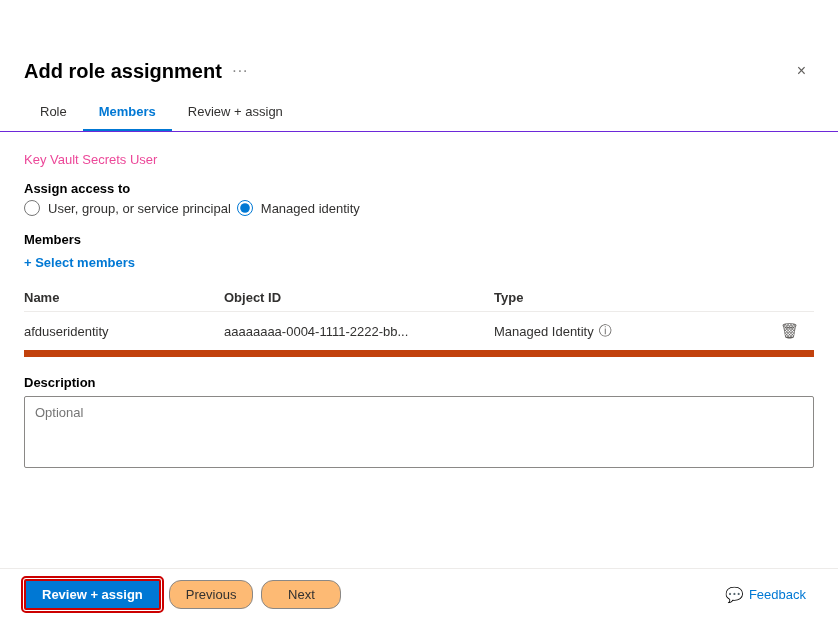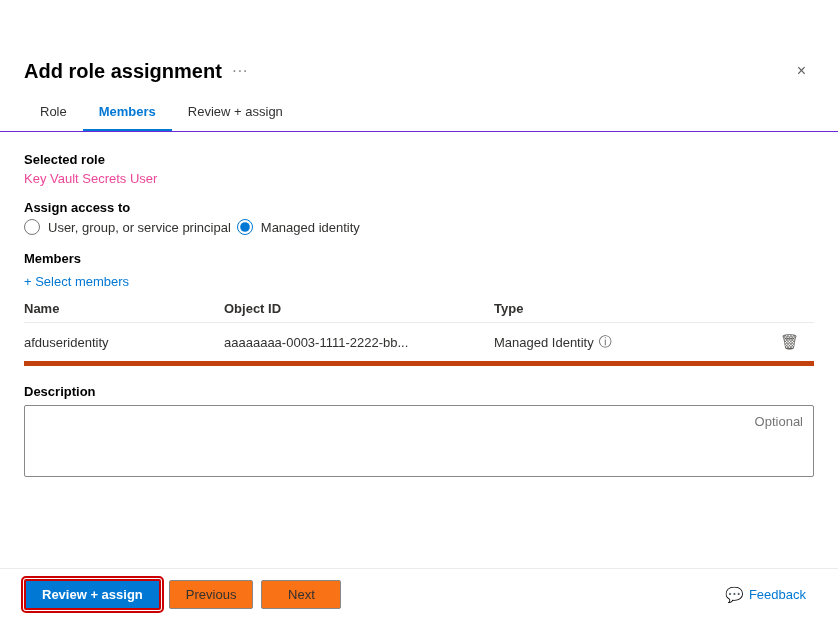--- a/index.html
+++ b/index.html
@@ -135,21 +135,22 @@
     }
 
     .select-members-link {
       color: #0078d4;
       font-size: 13px;
       text-decoration: none;
       cursor: pointer;
       display: inline-flex;
       align-items: center;
       gap: 4px;
-      margin-bottom: 6px;
+      margin-bottom: 14px;
+      font-weight: bold;
     }
 
     .members-table {
       width: 100%;
       border-collapse: collapse;
       margin-bottom: 18px;
     }
 
     .members-table thead tr {
       border-bottom: 1px solid #edebe9;
@@ -161,21 +162,21 @@
       font-weight: 700;
       font-size: 13px;
       color: #323130;
       padding: 6px 8px 6px 0;
     }
 
     .members-table td {
       font-size: 13px;
       color: #323130;
       padding: 8px 8px 8px 0;
-      border-bottom: 5px solid #c2410c;
+      border-bottom: 7px solid #c2410c;
     }
 
     .members-table .col-name { width: 200px; }
     .members-table .col-objectid { width: 270px; }
     .members-table .col-type { width: auto; }
     .members-table .col-action { width: 40px; }
 
     .type-cell {
       display: flex;
       align-items: center;
@@ -206,21 +207,20 @@
       width: 100%;
       border: 1px solid #8a8886;
       border-radius: 2px;
       padding: 8px 10px;
       font-size: 13px;
       font-family: 'Segoe UI', Arial, sans-serif;
       color: #a19f9d;
       resize: none;
       height: 72px;
       outline: none;
-      text-align: right;
     }
 
     .dialog-footer {
       border-top: 1px solid #edebe9;
       padding: 10px 24px;
       display: flex;
       align-items: center;
       gap: 8px;
     }
 
@@ -232,24 +232,24 @@
       padding: 6px 16px;
       font-size: 13px;
       font-weight: 600;
       cursor: pointer;
       min-width: 120px;
       outline: 2px solid #cc0000;
       outline-offset: 1px;
     }
 
     .btn-secondary {
-      background: #f97316;
+      background: #fdba74;
       color: #323130;
       border: 1px solid #8a8886;
-      border-radius: 2px;
+      border-radius: 12px;
       padding: 6px 16px;
       font-size: 13px;
       cursor: pointer;
       min-width: 80px;
     }
 
     .footer-spacer {
       flex: 1;
     }
 
@@ -289,21 +289,20 @@
     <button class="tab active">
       <span>Members</span>
     </button>
     <button class="tab">
       <span>Review + assign</span>
     </button>
   </div>
 
   <div class="dialog-body">
 
-    <div class="section-label">Selected role</div>
     <div class="section-value">Key Vault Secrets User</div>
 
     <div class="section-label">Assign access to</div>
     <div class="radio-group">
       <label class="radio-item">
         <input type="radio" name="assign_access" style="">
         <span>User, group, or service principal</span>
       </label>
       <label class="radio-item">
         <input type="radio" name="assign_access" checked="" style="">
@@ -321,21 +320,21 @@
           <tr>
             <th class="col-name">Name</th>
             <th class="col-objectid">Object ID</th>
             <th class="col-type">Type</th>
             <th class="col-action"></th>
           </tr>
         </thead>
         <tbody>
           <tr>
             <td class="col-name">afduseridentity</td>
-            <td class="col-objectid">aaaaaaaa-0003-1111-2222-bb...</td>
+            <td class="col-objectid">aaaaaaaa-0004-1111-2222-bb...</td>
             <td class="col-type">
               <div class="type-cell">
                 <span>Managed Identity</span>
                 <span class="info-icon">ⓘ</span>
               </div>
             </td>
             <td class="col-action">
               <button class="delete-btn">🗑</button>
             </td>
           </tr>

